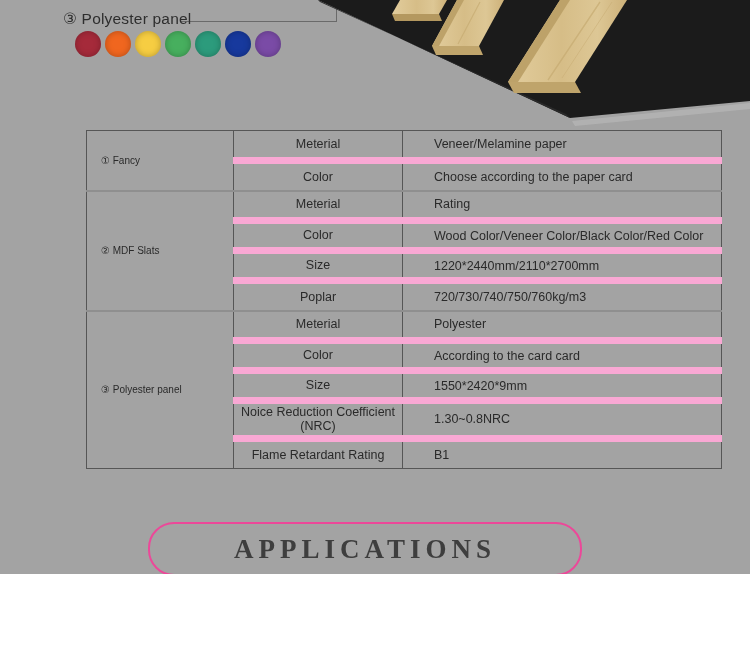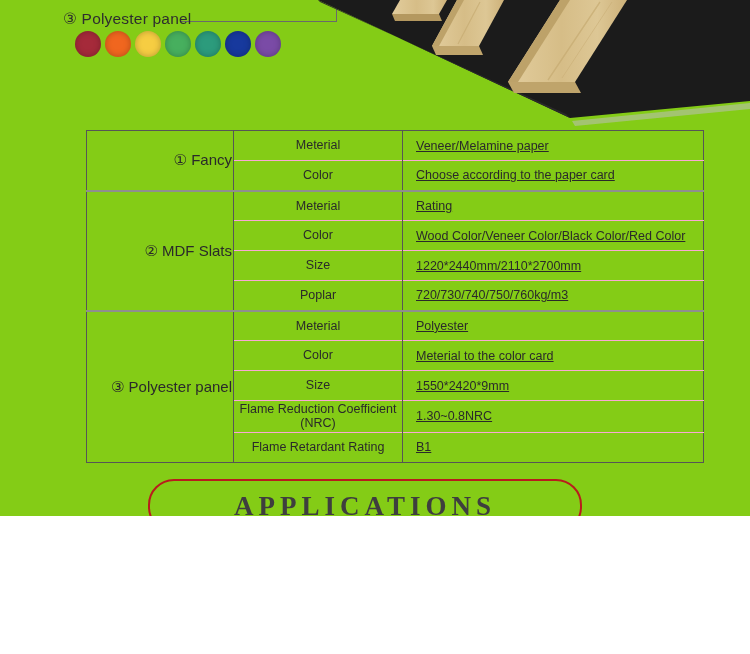--- a/index.html
+++ b/index.html
@@ -1,44 +1,44 @@
 <!DOCTYPE html>
 <html><head>
 <meta charset="utf-8">
 <style>
   html,body { margin:0; padding:0; background:#ffffff; }
   body { font-family:"Liberation Sans","DejaVu Sans",sans-serif; color:#2b2b2b; }
-  .page { position:relative; width:750px; height:516px; overflow:hidden; background:#84cc16; margin:0 auto; }
+  .page { position:relative; width:750px; height:574px; overflow:hidden; background:#a3a3a3; margin:0 auto; }
 
   
   .hero { position:absolute; left:0; top:0; width:750px; height:130px; }
   .panel-label { position:absolute; left:63px; top:10px; font-size:15.5px; color:#2e2e2e; letter-spacing:.2px; }
   .leader-h { position:absolute; left:181px; top:21px; width:155px; height:1px; background:#6a6a6a; }
   .leader-v { position:absolute; left:336px; top:0; width:1px; height:22px; background:#6a6a6a; }
   .swatches { position:absolute; left:75px; top:31px; display:flex; gap:4px; }
   .swatch { width:26px; height:26px; border-radius:50%; box-shadow:inset 0 0 6px rgba(0,0,0,.25); }
   .panel-svg { position:absolute; left:300px; top:0; }
 
   
   table.spec { position:absolute; left:86px; top:130px; width:579px;
                border-collapse:collapse; table-layout:fixed;
                border:1.5px solid #565656; }
   table.spec tr { height:30px; }
   td { vertical-align:middle; }
-  td.c-group { width:131px; padding-left:14px; font-size:15px; color:#2a2a2a;
-               border-right:1.5px solid #565656;text-align:right; }
+  td.c-group { width:131px; padding-left:14px; font-size:10px; color:#2a2a2a;
+               border-right:1.5px solid #565656; }
   td.c-prop  { width:160px; text-align:center; font-size:12.5px; color:#2a2a2a;
                border-right:1.5px solid #565656; line-height:1.15; padding:1px 4px; }
-  td.c-val   { width:286px; padding-left:13px; font-size:12.5px; color:#2a2a2a;text-decoration:underline; }
-  tr.row-sep td   { border-top:1px solid #f9a8d4; }
+  td.c-val   { width:286px; padding-left:31px; font-size:12.5px; color:#2a2a2a; }
+  tr.row-sep td   { border-top:7px solid #f9a8d4; }
   tr.group-sep td { border-top:2px solid #8f8f8f; }
 
   
-  .applications { position:absolute; left:148px; top:479px; width:430px; height:50px;
-                  border:2px solid #b91c1c; border-radius:26px;
+  .applications { position:absolute; left:148px; top:522px; width:430px; height:50px;
+                  border:2px solid #ec4899; border-radius:26px;
                   display:flex; align-items:center; justify-content:center;
                   font-family:"Liberation Serif","DejaVu Serif",serif;
                   font-weight:bold; font-size:27px; letter-spacing:5px; color:#3e3e3e; }
 
   
   .photos { position:absolute; left:5px; top:577px; display:flex; gap:12px; }
   .photo { position:relative; height:77px; overflow:hidden; }
   .photo-left  { width:363px; }
   .photo-right { width:370px; }
   .ceiling-l { position:absolute; inset:0;
@@ -162,28 +162,28 @@
       <td class="c-val">720/730/740/750/760kg/m3</td>
     </tr>
 
     <tr class="group-sep">
       <td class="c-group" rowspan="5">③ Polyester panel</td>
       <td class="c-prop">Meterial</td>
       <td class="c-val">Polyester</td>
     </tr>
     <tr class="row-sep">
       <td class="c-prop">Color</td>
-      <td class="c-val">Meterial to the color card</td>
+      <td class="c-val">According to the card card</td>
     </tr>
     <tr class="row-sep">
       <td class="c-prop">Size</td>
       <td class="c-val">1550*2420*9mm</td>
     </tr>
     <tr class="row-sep">
-      <td class="c-prop">Flame Reduction Coefficient (NRC)</td>
+      <td class="c-prop">Noice Reduction Coefficient (NRC)</td>
       <td class="c-val">1.30~0.8NRC</td>
     </tr>
     <tr class="row-sep">
       <td class="c-prop">Flame Retardant Rating</td>
       <td class="c-val">B1</td>
     </tr>
   </tbody>
     </table>
 
   <div class="applications">

